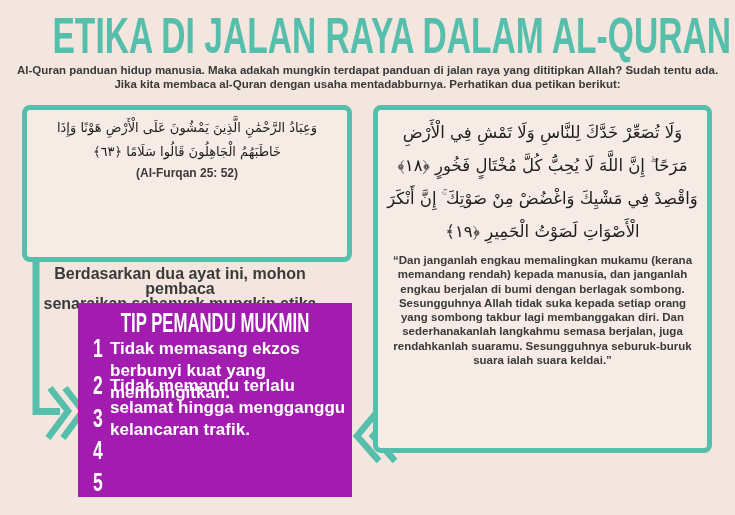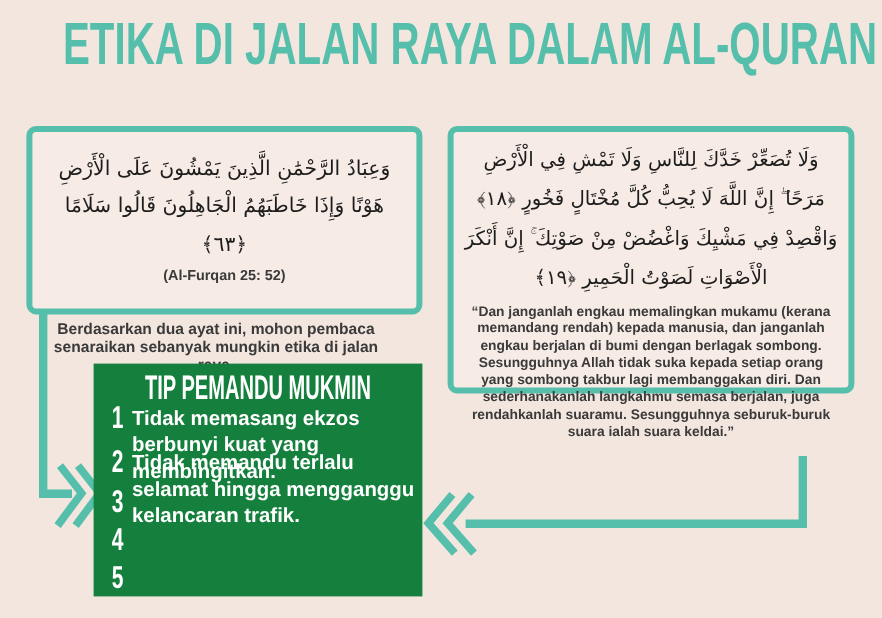--- a/index.html
+++ b/index.html
@@ -22,38 +22,38 @@
   }
   .subtitle { position:absolute; top:63px; left:0; width:735px; text-align:center;
     font-size:11.5px; font-weight:bold; line-height:14px; color:#3a3a3a; }
 
   
   .quote-box {
     position:absolute; background:#f6ebe5; border:5px solid #56bfac;
     border-radius:8px; padding:4px 9px; text-align:center;
   }
   .quote-left  { left:22px;  top:105px; width:330px; height:157px; }
-  .quote-right { left:373px; top:105px; width:339px; height:223px; }
+  .quote-right { left:373px; top:105px; width:339px; height:348px; }
   .arabic {
     direction:rtl; unicode-bidi:isolate;
     font-family:"DejaVu Sans", sans-serif;
     color:#1d1d1d; text-align:center;
   }
-  .quote-left  .arabic { font-size:17px; line-height:1.85; margin-top:12px; }
+  .quote-left  .arabic { font-size:13px; line-height:1.85; margin-top:2px; }
   .quote-right .arabic { font-size:16.5px; line-height:2.0;  margin-top:2px; }
   .translation { font-size:11.5px; font-weight:bold; line-height:1.24; margin-top:5px; color:#3a3a3a; }
   .source { font-size:12px; font-weight:bold; margin-top:2px; color:#3a3a3a; }
 
   
   .prompt { position:absolute; left:40px; top:266px; width:280px; text-align:center;
-    font-size:13px; font-weight:bold; line-height:15px; color:#3a3a3a; }
+    font-size:16px; font-weight:bold; line-height:15px; color:#3a3a3a; }
 
   
   .tip-box { position:absolute; left:78px; top:303px; width:274px; height:194px;
-    background:#15803d; color:#ffffff; }
+    background:#a21caf; color:#ffffff; }
   .tip-title-wrap { position:absolute; top:5px; left:0; width:274px; height:30px;
     display:flex; justify-content:center; align-items:center; }
   .tip-title { font-weight:bold; font-size:27px; line-height:28px; white-space:nowrap;
     transform:scaleX(0.62) scaleY(1.05); transform-origin:center; }
   .tip-row { position:absolute; left:8px; right:6px; display:flex; align-items:flex-start; }
   .tip-num { flex:0 0 24px; width:24px; display:flex; justify-content:center;
     font-weight:bold; font-size:25px; line-height:25px; }
   .cond { display:inline-block; transform:scaleX(0.7) scaleY(1.05); transform-origin:center; }
   .tip-text { font-size:17px; font-weight:bold; line-height:1.28; text-align:left; padding-top:2px; }
   .r1 { top:33px; } .r2 { top:70px; } .r3 { top:103px; } .r4 { top:135px; } .r5 { top:167px; }
@@ -66,20 +66,22 @@
 </style>
 </head>
 <body>
 
 <div class="poster">
 
   <div class="title-wrap">
     <div class="title-text">ETIKA DI JALAN RAYA DALAM AL-QURAN</div>
   </div>
   <div class="subtitle">
+    <div>Al-Quran panduan hidup manusia. Maka adakah mungkin terdapat panduan di jalan raya yang dititipkan Allah? Sudah tentu ada.</div>
+    <div>Jika kita membaca al-Quran dengan usaha mentadabburnya. Perhatikan dua petikan berikut:</div>
   </div>
 
   <svg class="arrow-svg arrow-left" width="90" height="195" viewBox="0 0 90 195">
     <polyline class="arrow-stroke" stroke-width="7" points="10,0 10,154.5 34,154.5"></polyline>
     <polyline class="arrow-stroke" stroke-width="6.5" points="24,131 42,154 22,181"></polyline>
     <polyline class="arrow-stroke" stroke-width="6.5" points="39,131 57,154 37,181"></polyline>
   </svg>
 
   <svg class="arrow-svg arrow-right" width="332" height="90" viewBox="0 0 332 90">
     <polyline class="arrow-stroke" stroke-width="7" points="321,2 321,58.5 40,58.5"></polyline>

